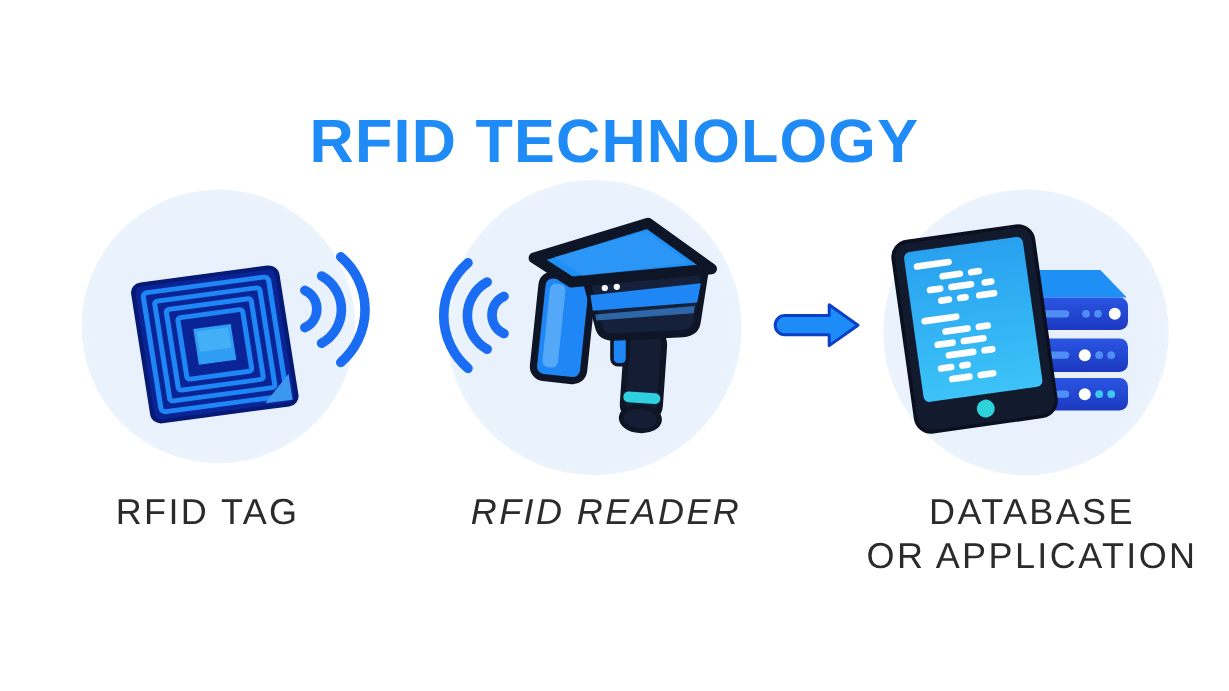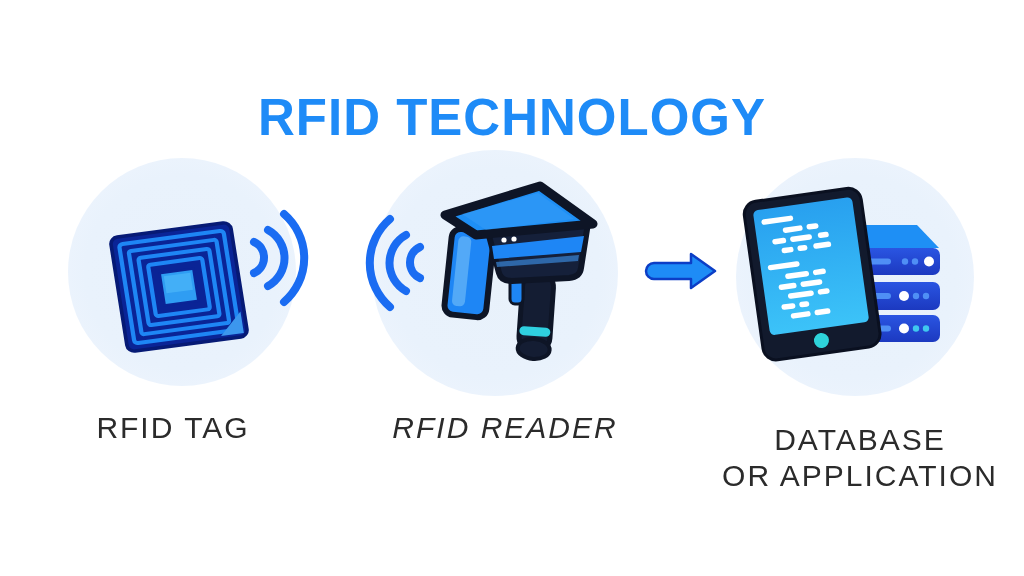--- a/index.html
+++ b/index.html
@@ -30,21 +30,21 @@
   .arrow  { left:642px; top:248px; width:80px;  height:46px;  }
   .db     { left:733px; top:168px; width:252px; height:232px; }
   .label {
     position:absolute; top:410px;
     text-align:center; white-space:pre-line;
     font-size:30px; line-height:36px; letter-spacing:2px;
     color:#2b2b2b;
   }
   .l1 { left:48px;  width:250px; }
   .l2 { left:380px; width:250px;font-style:italic; }
-  .l3 { left:710px; width:300px;margin-top:12px; }
+  .l3 { left:710px; width:300px; }
 </style>
 </head>
 <body>
 
 <div class="stage">
 
   <h1 class="title">RFID TECHNOLOGY</h1>
 
   <div class="circle c1"></div>
   <div class="circle c2"></div>

